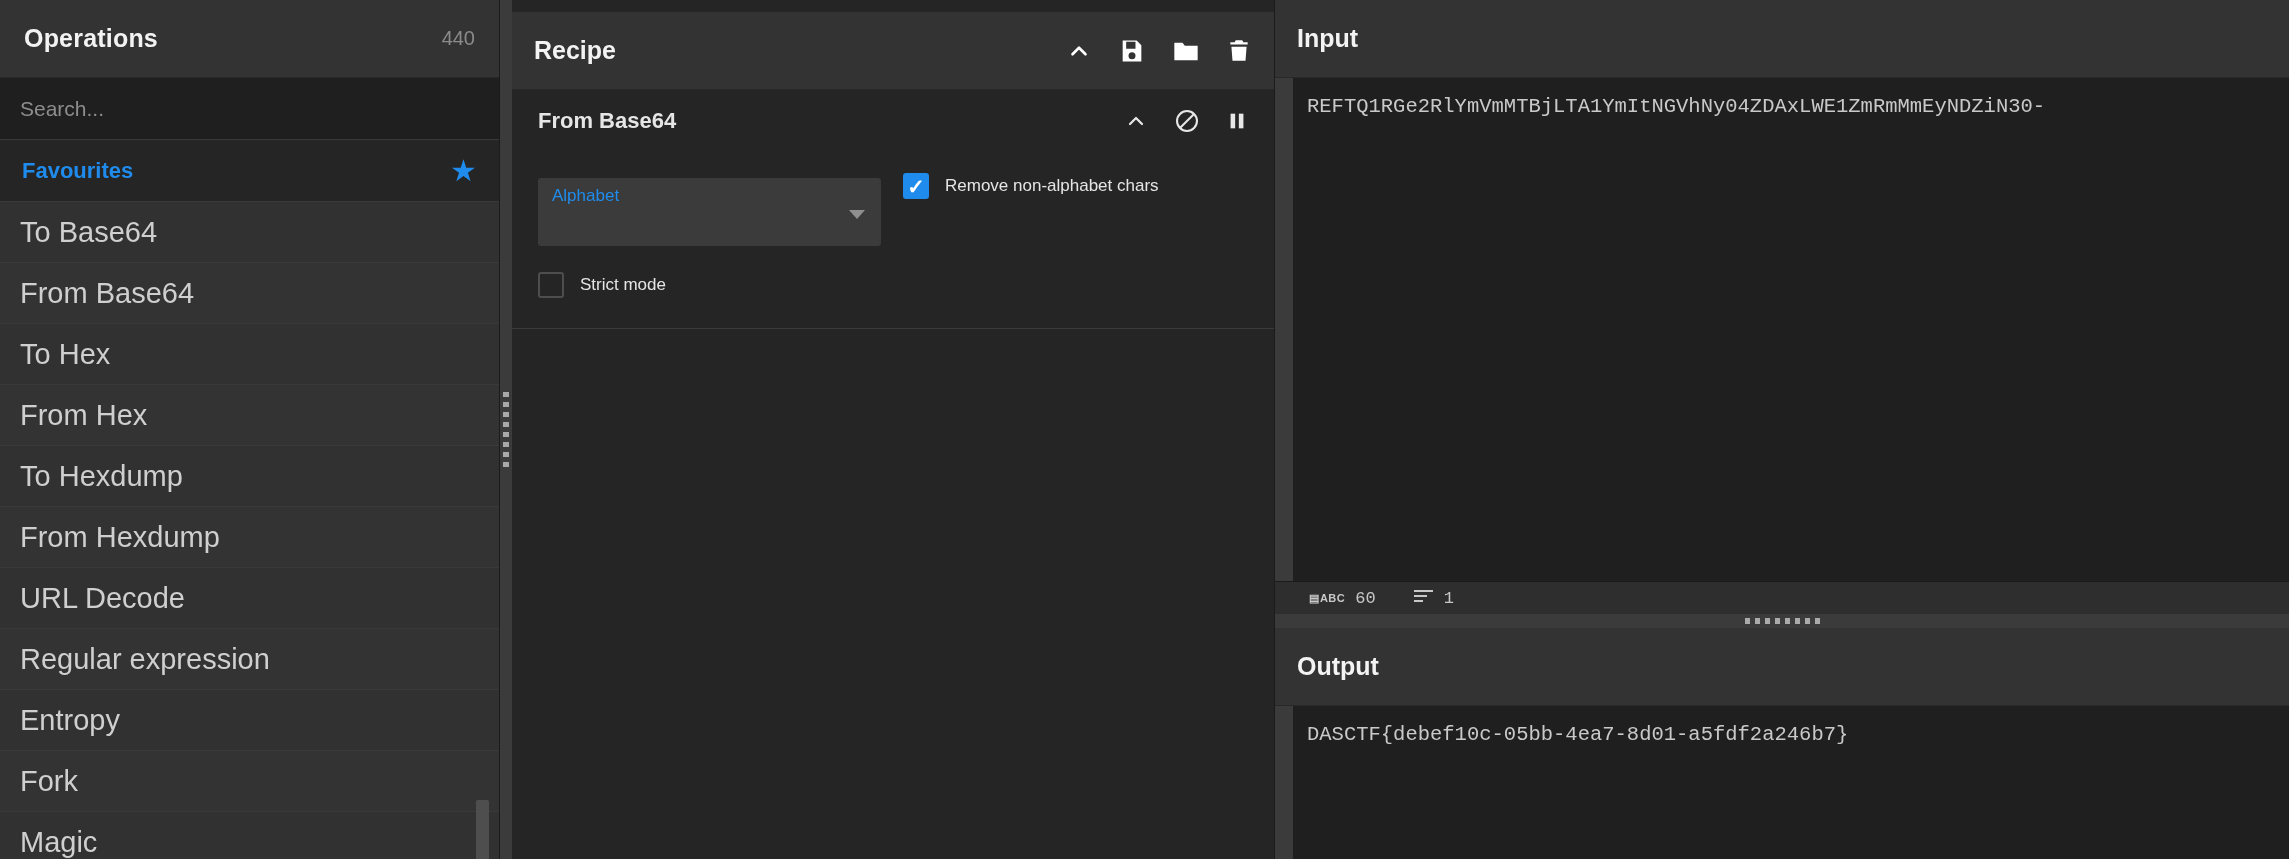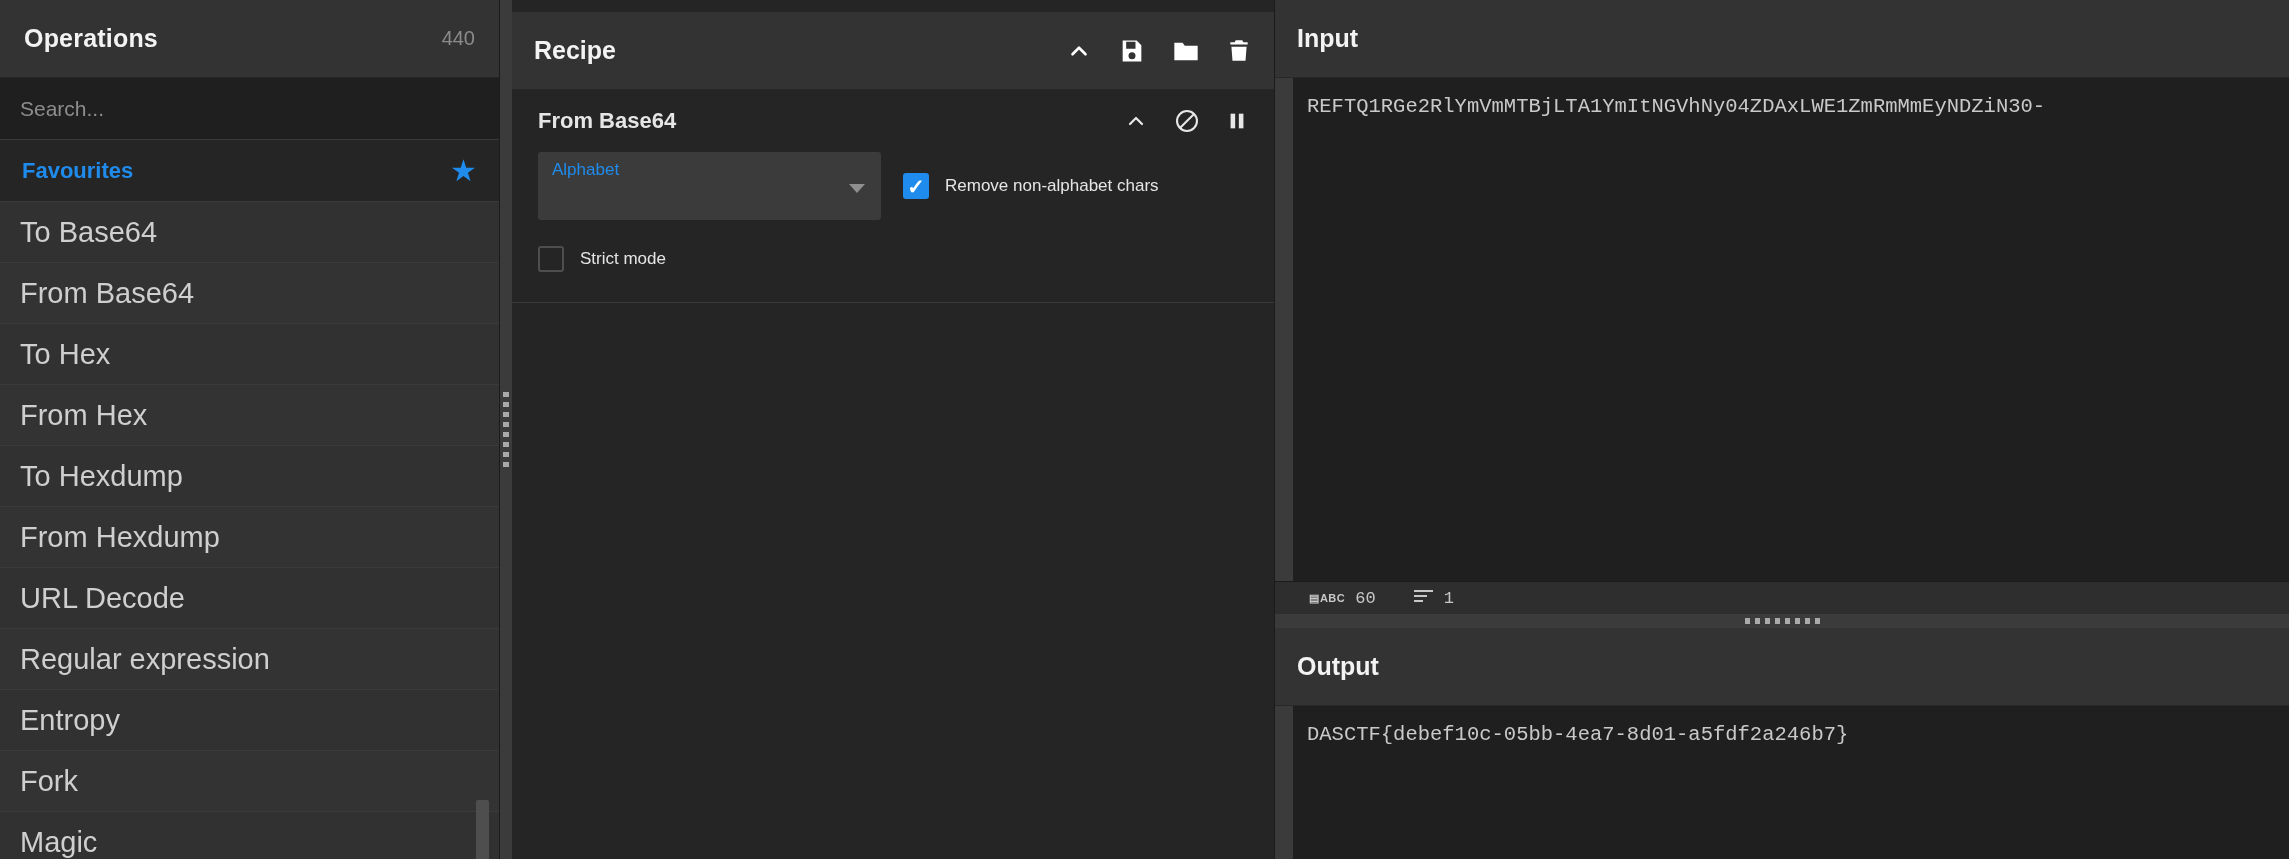--- a/index.html
+++ b/index.html
@@ -220,20 +220,21 @@
   }
   .arg-select {
     width: 343px;
     height: 68px;
     background: #3b3b3b;
     border: none;
     border-radius: 3px;
     position: relative;
     padding: 8px 14px 0 14px;
     cursor: pointer;
+    margin-top: 26px;
   }
   .arg-label {
     color: #1f8ced;
     font-size: 17px;
     line-height: 20px;
   }
   .arg-value {
     color: #dddddd;
     font-size: 21px;
     font-family: "Liberation Mono", monospace;

